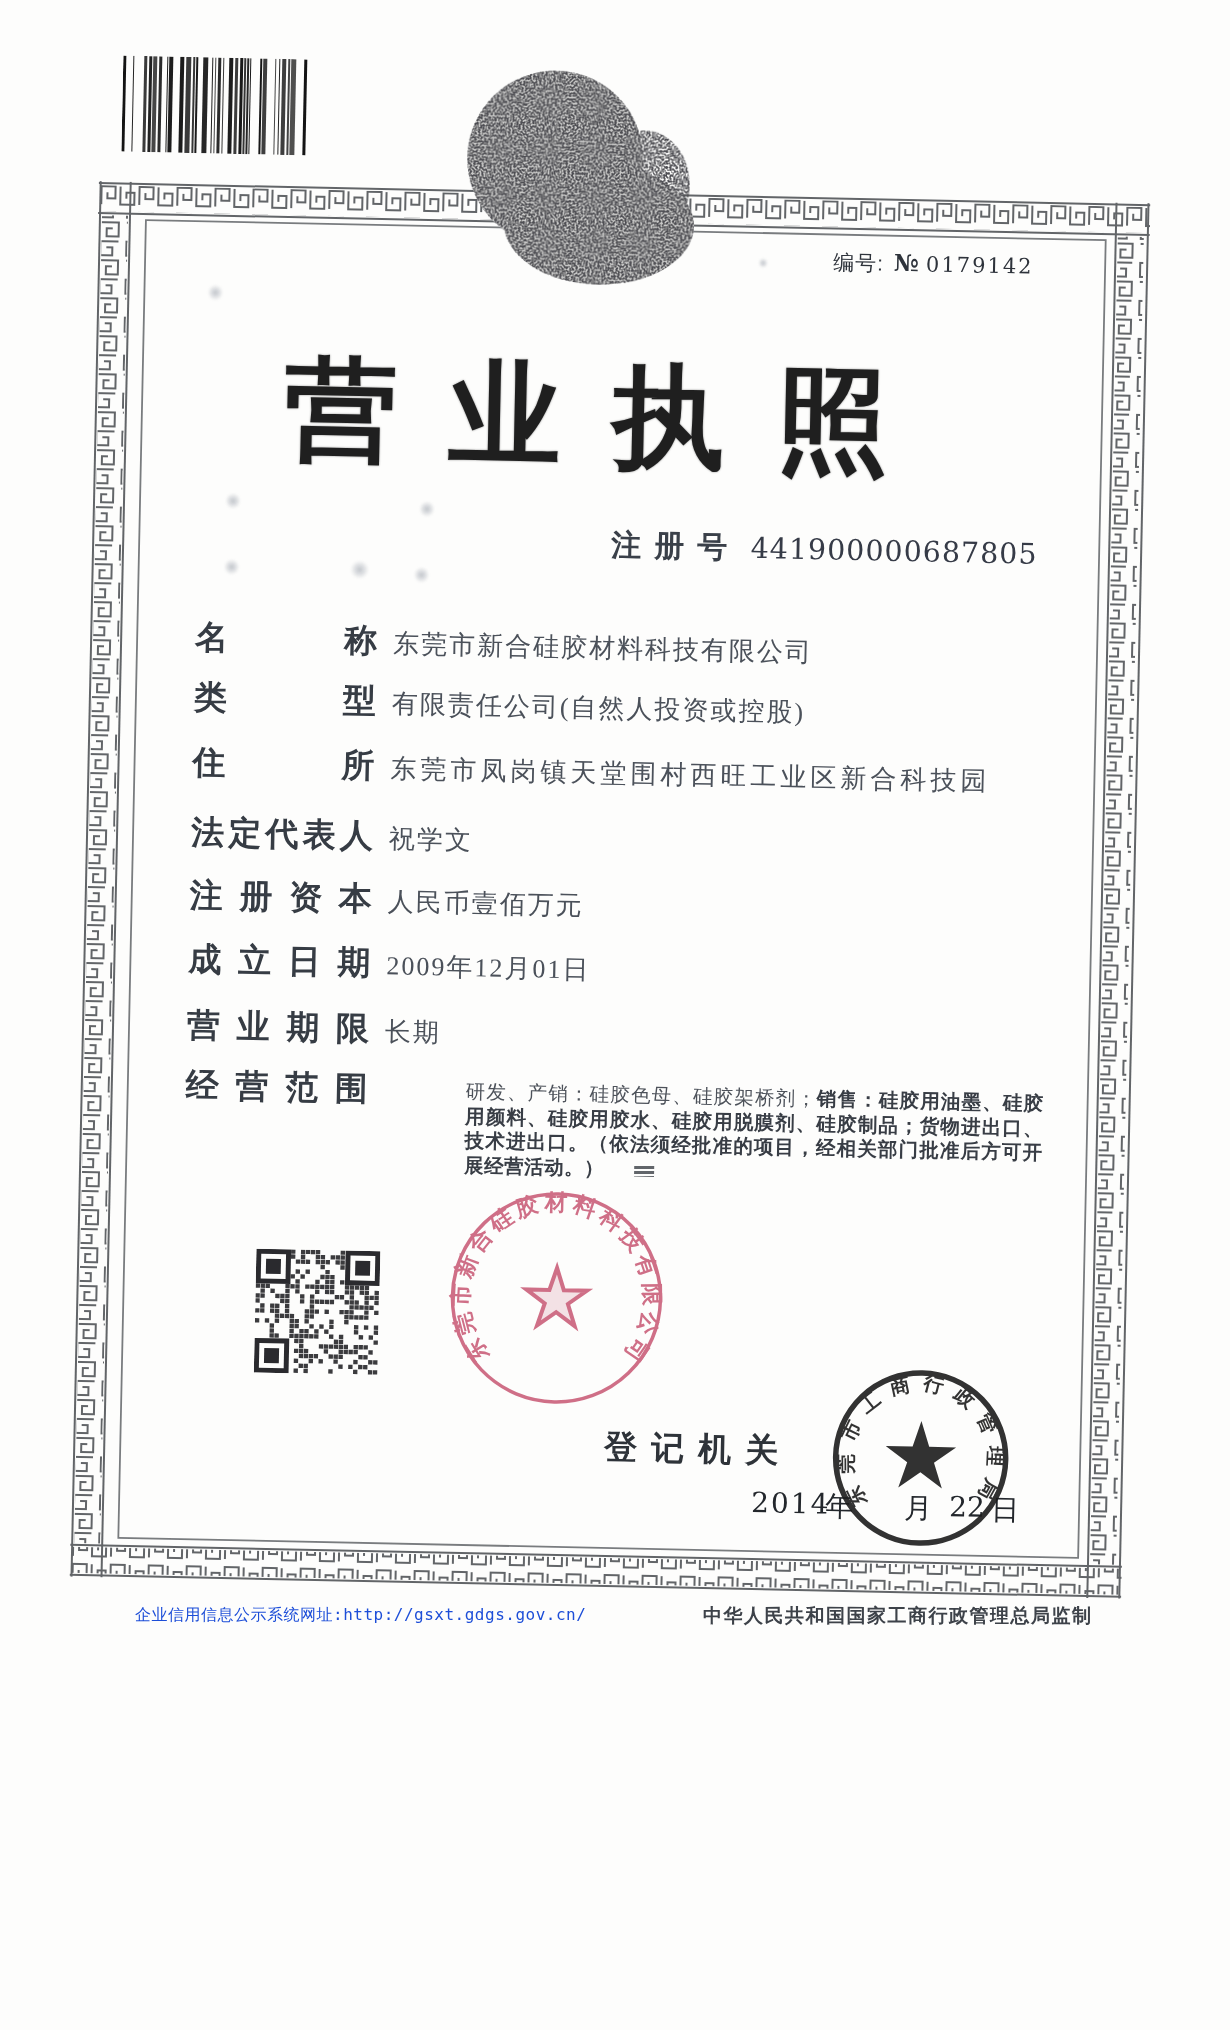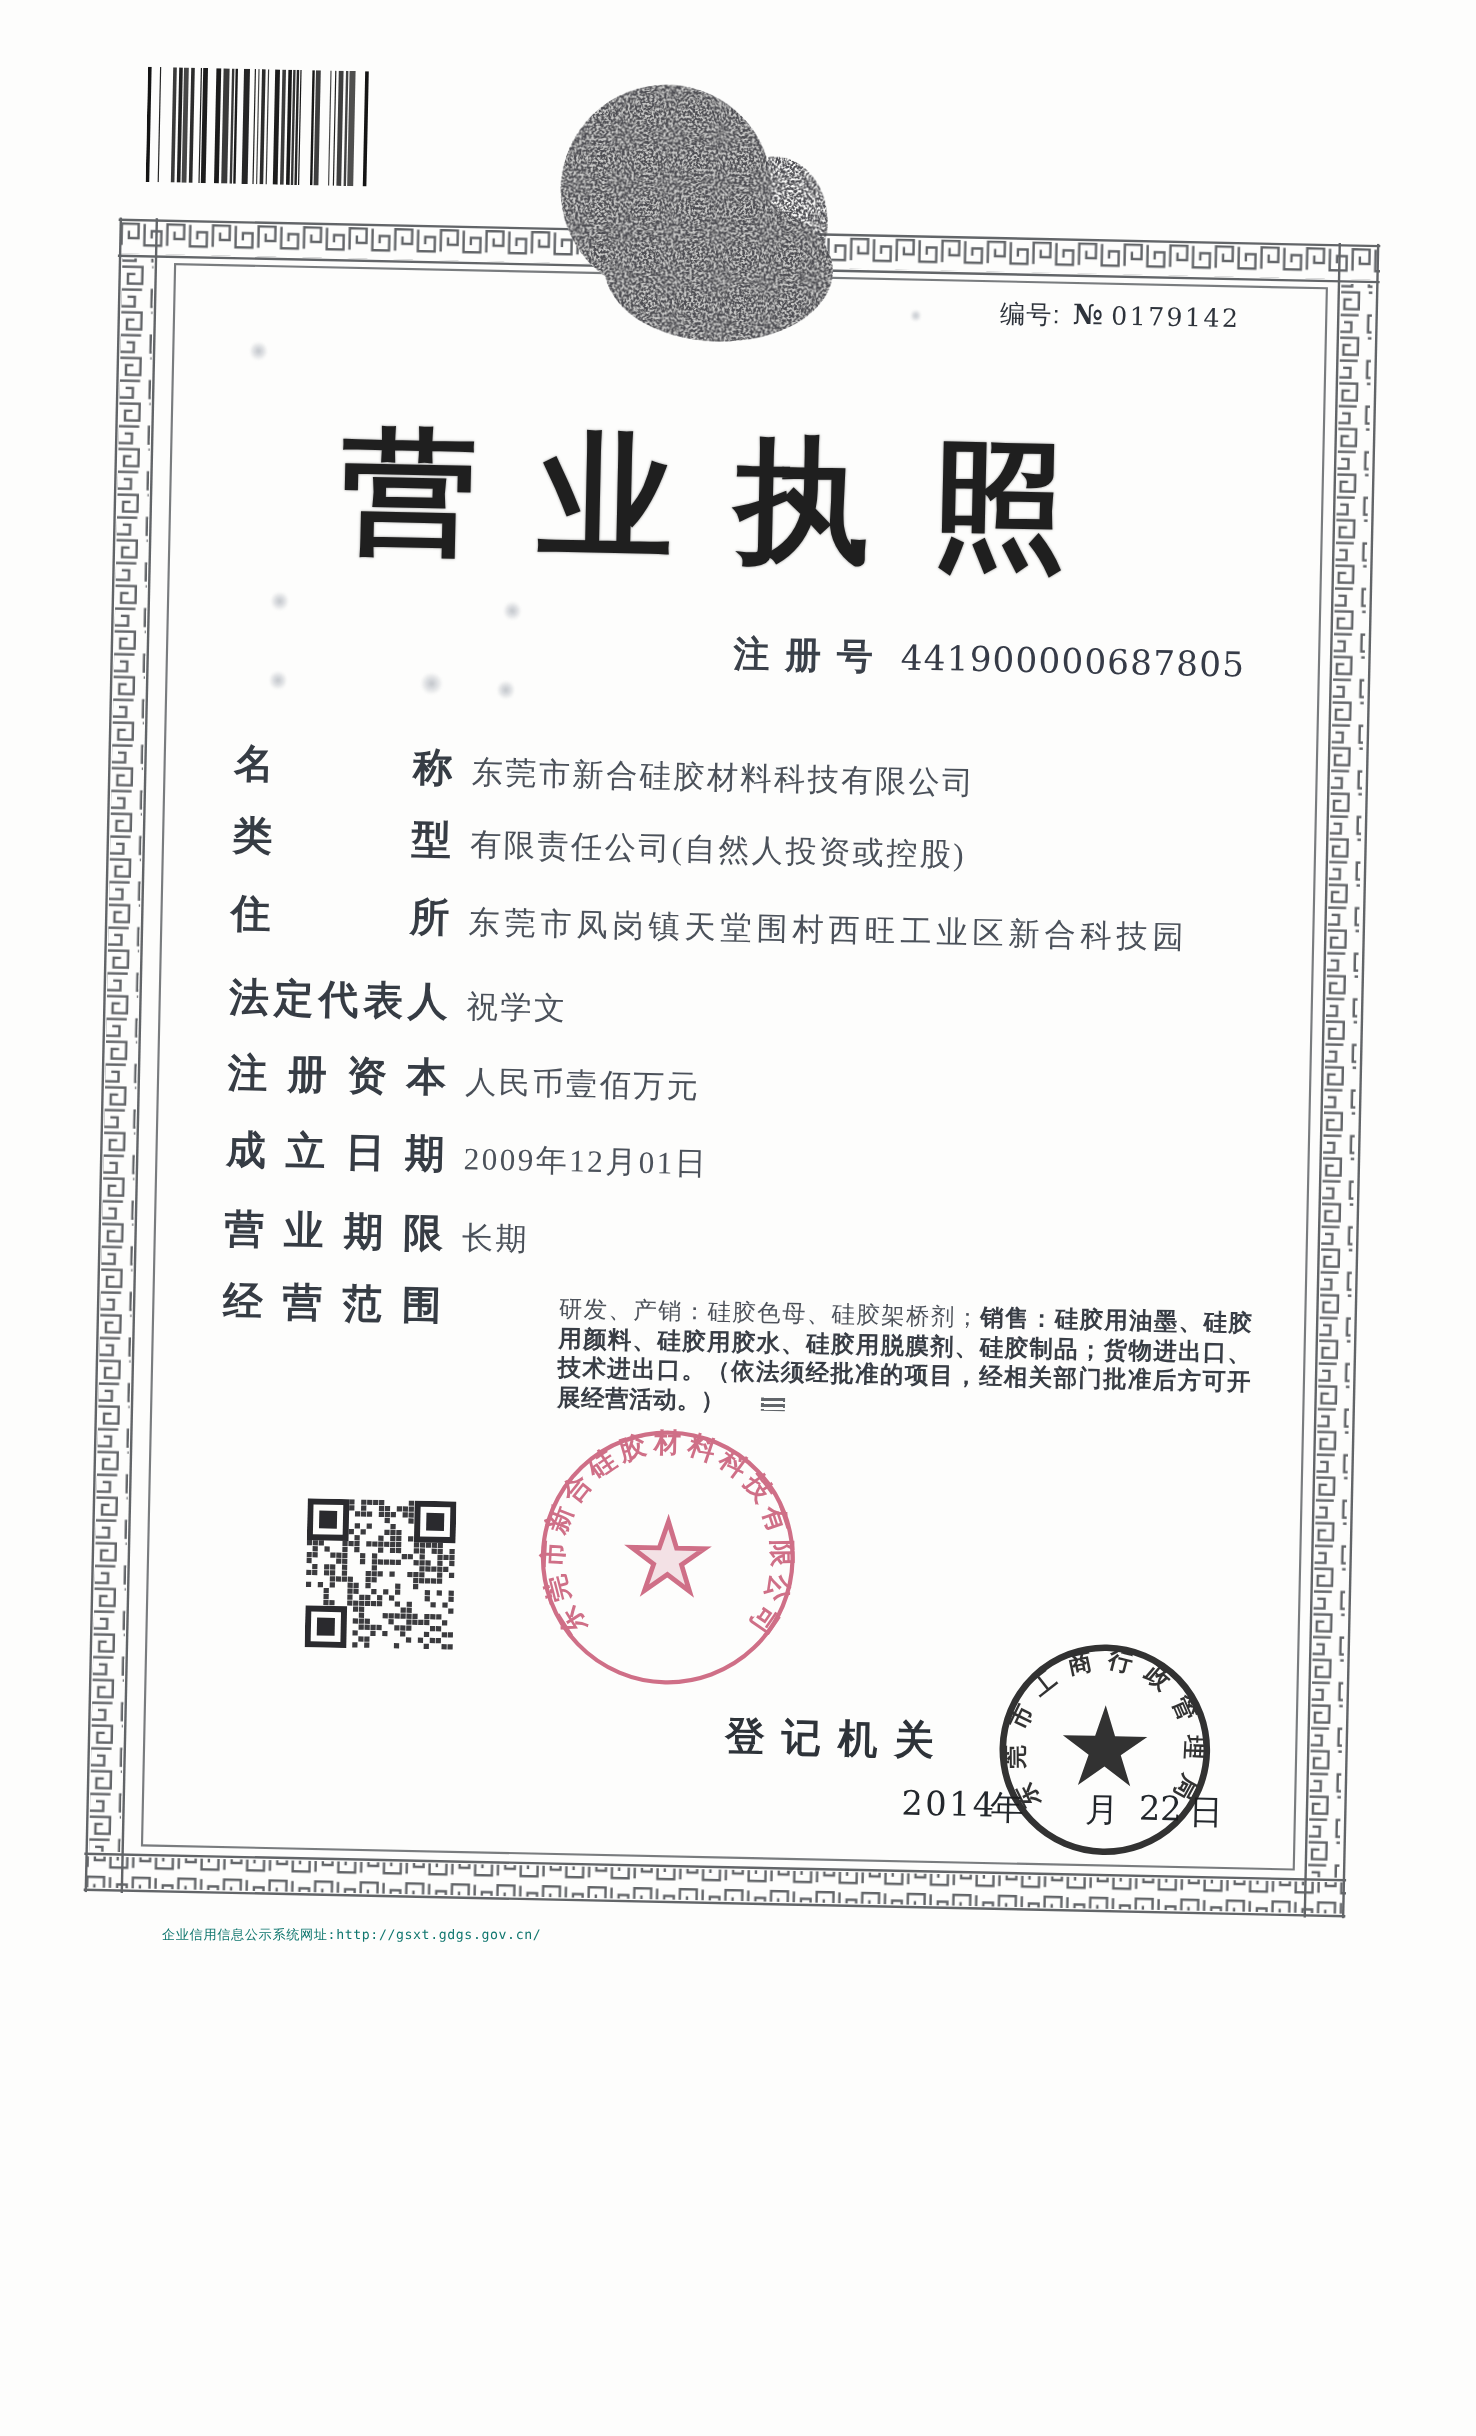--- a/index.html
+++ b/index.html
@@ -56,22 +56,22 @@
 
   
   .seal-red{position:absolute;left:451px;top:1185px;mix-blend-mode:multiply;}
   .seal-black{position:absolute;left:840px;top:1359px;}
 
   
   .sm{position:absolute;width:14px;height:18px;border-radius:50%;
       background:radial-gradient(circle,#8d94a0 0%,rgba(150,155,165,0) 70%);filter:blur(1px);opacity:.55;}
 
   
-  .footer-left{position:absolute;left:135px;top:1605px;font-family:"DejaVu Sans Mono",monospace;font-size:11px;
-               color:#0f766e;letter-spacing:.5px;}
+  .footer-left{position:absolute;left:135px;top:1605px;font-family:"DejaVu Sans Mono",monospace;font-size:16px;
+               color:#1d4ed8;letter-spacing:.5px;}
   .footer-right{position:absolute;left:703px;top:1603px;font-size:19px;font-weight:600;color:#3d4249;letter-spacing:1.5px;}
 </style>
 </head>
 <body>
 
 <div class="page">
   <div class="cert">
 
     <svg class="frame" width="1052" height="1396" viewBox="0 0 1052 1396">
       <defs>
@@ -469,13 +469,14 @@
     <div class="sm" style="left:218px;top:500px"></div>
     <div class="sm" style="left:412px;top:504px"></div>
     <div class="sm" style="left:218px;top:566px"></div>
     <div class="sm" style="left:343px;top:566px;width:20px"></div>
     <div class="sm" style="left:408px;top:570px"></div>
     <div class="sm" style="left:196px;top:292px"></div>
     <div class="sm" style="left:746px;top:254px;width:8px;height:12px"></div>
   </div>
 
   <div class="footer-left">企业信用信息公示系统网址:http://gsxt.gdgs.gov.cn/</div>
+  <div class="footer-right">中华人民共和国国家工商行政管理总局监制</div>
 </div>
 
 </body></html>

